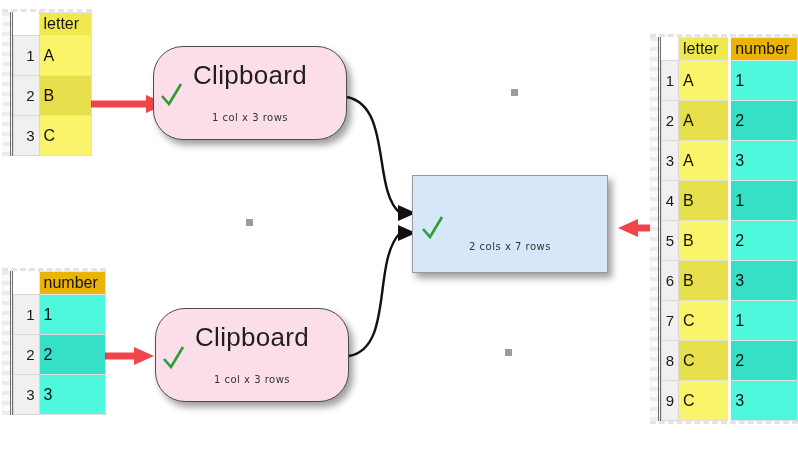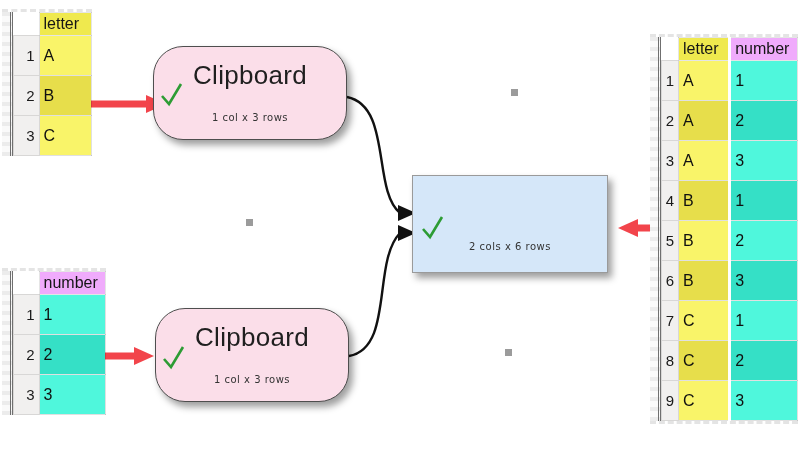--- a/index.html
+++ b/index.html
@@ -16,21 +16,21 @@
   .tbl tr.hdr{height:23px;}
   .tbl td{padding:0;font-size:16px;line-height:1;vertical-align:middle;overflow:hidden;white-space:nowrap;}
   td.corner{background:#ffffff;border:none;}
   td.rn{background:#F1F0EF;border:1px solid #D8D7D6;text-align:right;padding-right:4px;
         color:#1a1a1a;font-size:15px;}
   td.h{font-size:16px;padding-left:4px;color:#151515;border:1px solid rgba(0,0,0,0.10);}
   td.c{padding-left:4px;border:1px solid rgba(0,0,0,0.12);color:#101010;}
   .yellow-h{background:#EFE94E;margin-top:44px;}
   .y-a{background:#F9F469;}
   .y-b{background:#E7DE4B;}
-  .teal-h{background:#f0abfc;}
+  .teal-h{background:#eab308;}
   .t-a{background:#4FF7DC;}
   .t-b{background:#35E0C6;}
   .gapL{border-left:3px solid #ffffff !important;}
   .w-rn{width:25px;} .w-rn2{width:18px;}
   .w-letter{width:47px;} .w-number{width:61px;}
   .w-rletter{width:48px;} .w-rnumber{width:64px;}
 
   
   .node{position:absolute;box-sizing:border-box;
         box-shadow:4px 5px 7px rgba(0,0,0,0.38);}
@@ -192,16 +192,16 @@
       <polyline points="2,15 9,23 21,3" fill="none" stroke="#2D9C34" stroke-width="2.6"></polyline>
     </svg>
     <div class="title">Clipboard</div>
     <div class="subtitle">1 col x 3 rows</div>
   </div>
 
   <div class="node node-rect" style="left:412px;top:175px;width:196px;height:98px;">
     <svg class="check" style="left:8px;top:38px;" viewBox="0 0 24 26">
       <polyline points="2,15 9,23 21,3" fill="none" stroke="#2D9C34" stroke-width="2.6"></polyline>
     </svg>
-    <div class="subtitle">2 cols x 6 rows</div>
+    <div class="subtitle">2 cols x 7 rows</div>
   </div>
 
 </div>
 
 </body></html>

